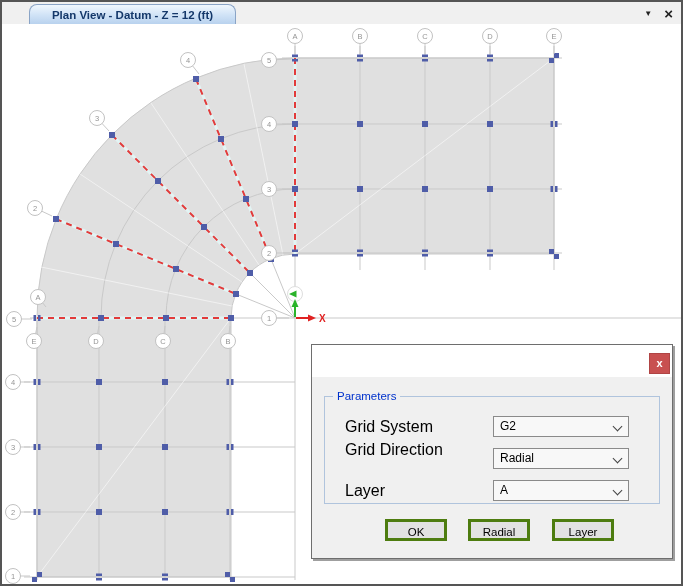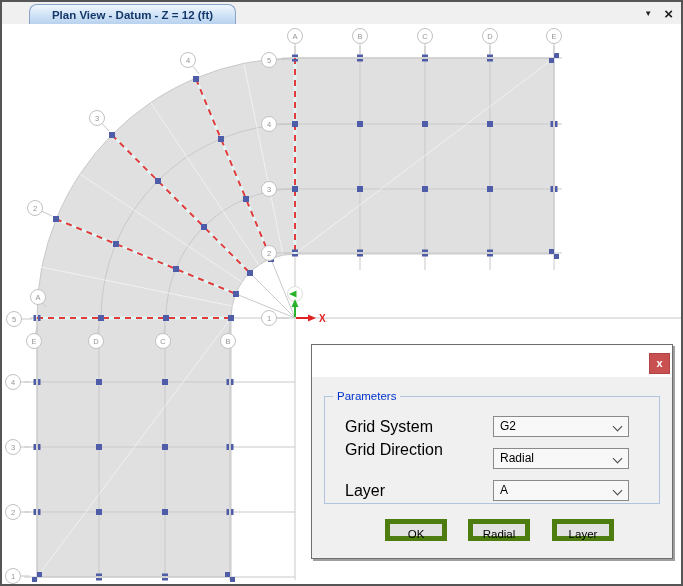--- a/index.html
+++ b/index.html
@@ -11,21 +11,21 @@
   .tb-close{font-size:15px;font-weight:bold;line-height:1;}
   .canvas-svg{position:absolute;left:0;top:22px;background:#ffffff;}
   .dialog{position:absolute;left:309px;top:342px;width:362px;height:215px;background:#f0f0f0;border:1px solid #6e6e6e;box-shadow:2px 2px 0 rgba(80,80,80,.55);box-sizing:border-box;}
   .dlg-title{position:absolute;left:0;top:0;width:100%;height:32px;background:#ffffff;font-size:12px;color:#000;line-height:32px;padding-left:13px;box-sizing:border-box;}
   .dlg-close{position:absolute;right:2px;top:8px;width:21px;height:21px;background:#c85050;border:1px solid #b04444;color:#fff;font-size:11px;font-weight:bold;line-height:19px;text-align:center;padding:0;cursor:default;}
   .groupbox{position:absolute;left:12px;top:45px;width:334px;height:112px;border:1px solid #b0c4dd;margin:0;padding:0;}
   .groupbox legend{margin-left:8px;padding:0 4px;font-size:11.5px;color:#0032cc;}
   .fieldlabel{position:absolute;left:33px;height:21px;line-height:21px;font-size:16px;color:#000;}
   .combo{position:absolute;left:181px;width:136px;height:21px;border:1px solid #8a8a8a;background:#f8f8f8;box-sizing:border-box;font-size:12px;line-height:19px;padding-left:6px;color:#000;}
   .chev{position:absolute;right:7px;top:6px;width:6px;height:6px;border-right:1.6px solid #444;border-bottom:1.6px solid #444;transform:rotate(45deg);}
-  .dlg-btn{position:absolute;top:174px;width:62px;height:22px;background:#e2e2e2;border:5px solid #4d7c0f;font-size:11.5px;color:#000;font-family:"Liberation Sans",sans-serif;padding:0;text-align:center;line-height:20px;}
+  .dlg-btn{position:absolute;top:174px;width:62px;height:22px;background:#e2e2e2;border:3px solid #4d7c0f;font-size:11.5px;color:#000;font-family:"Liberation Sans",sans-serif;padding:0;text-align:center;line-height:20px;}
 </style>
 </head>
 <body>
 
 <div class="window">
 
   <div class="titlebar">
     <div class="view-tab">
       <span>Plan View - Datum - Z = 12 (ft)</span>
     </div>

